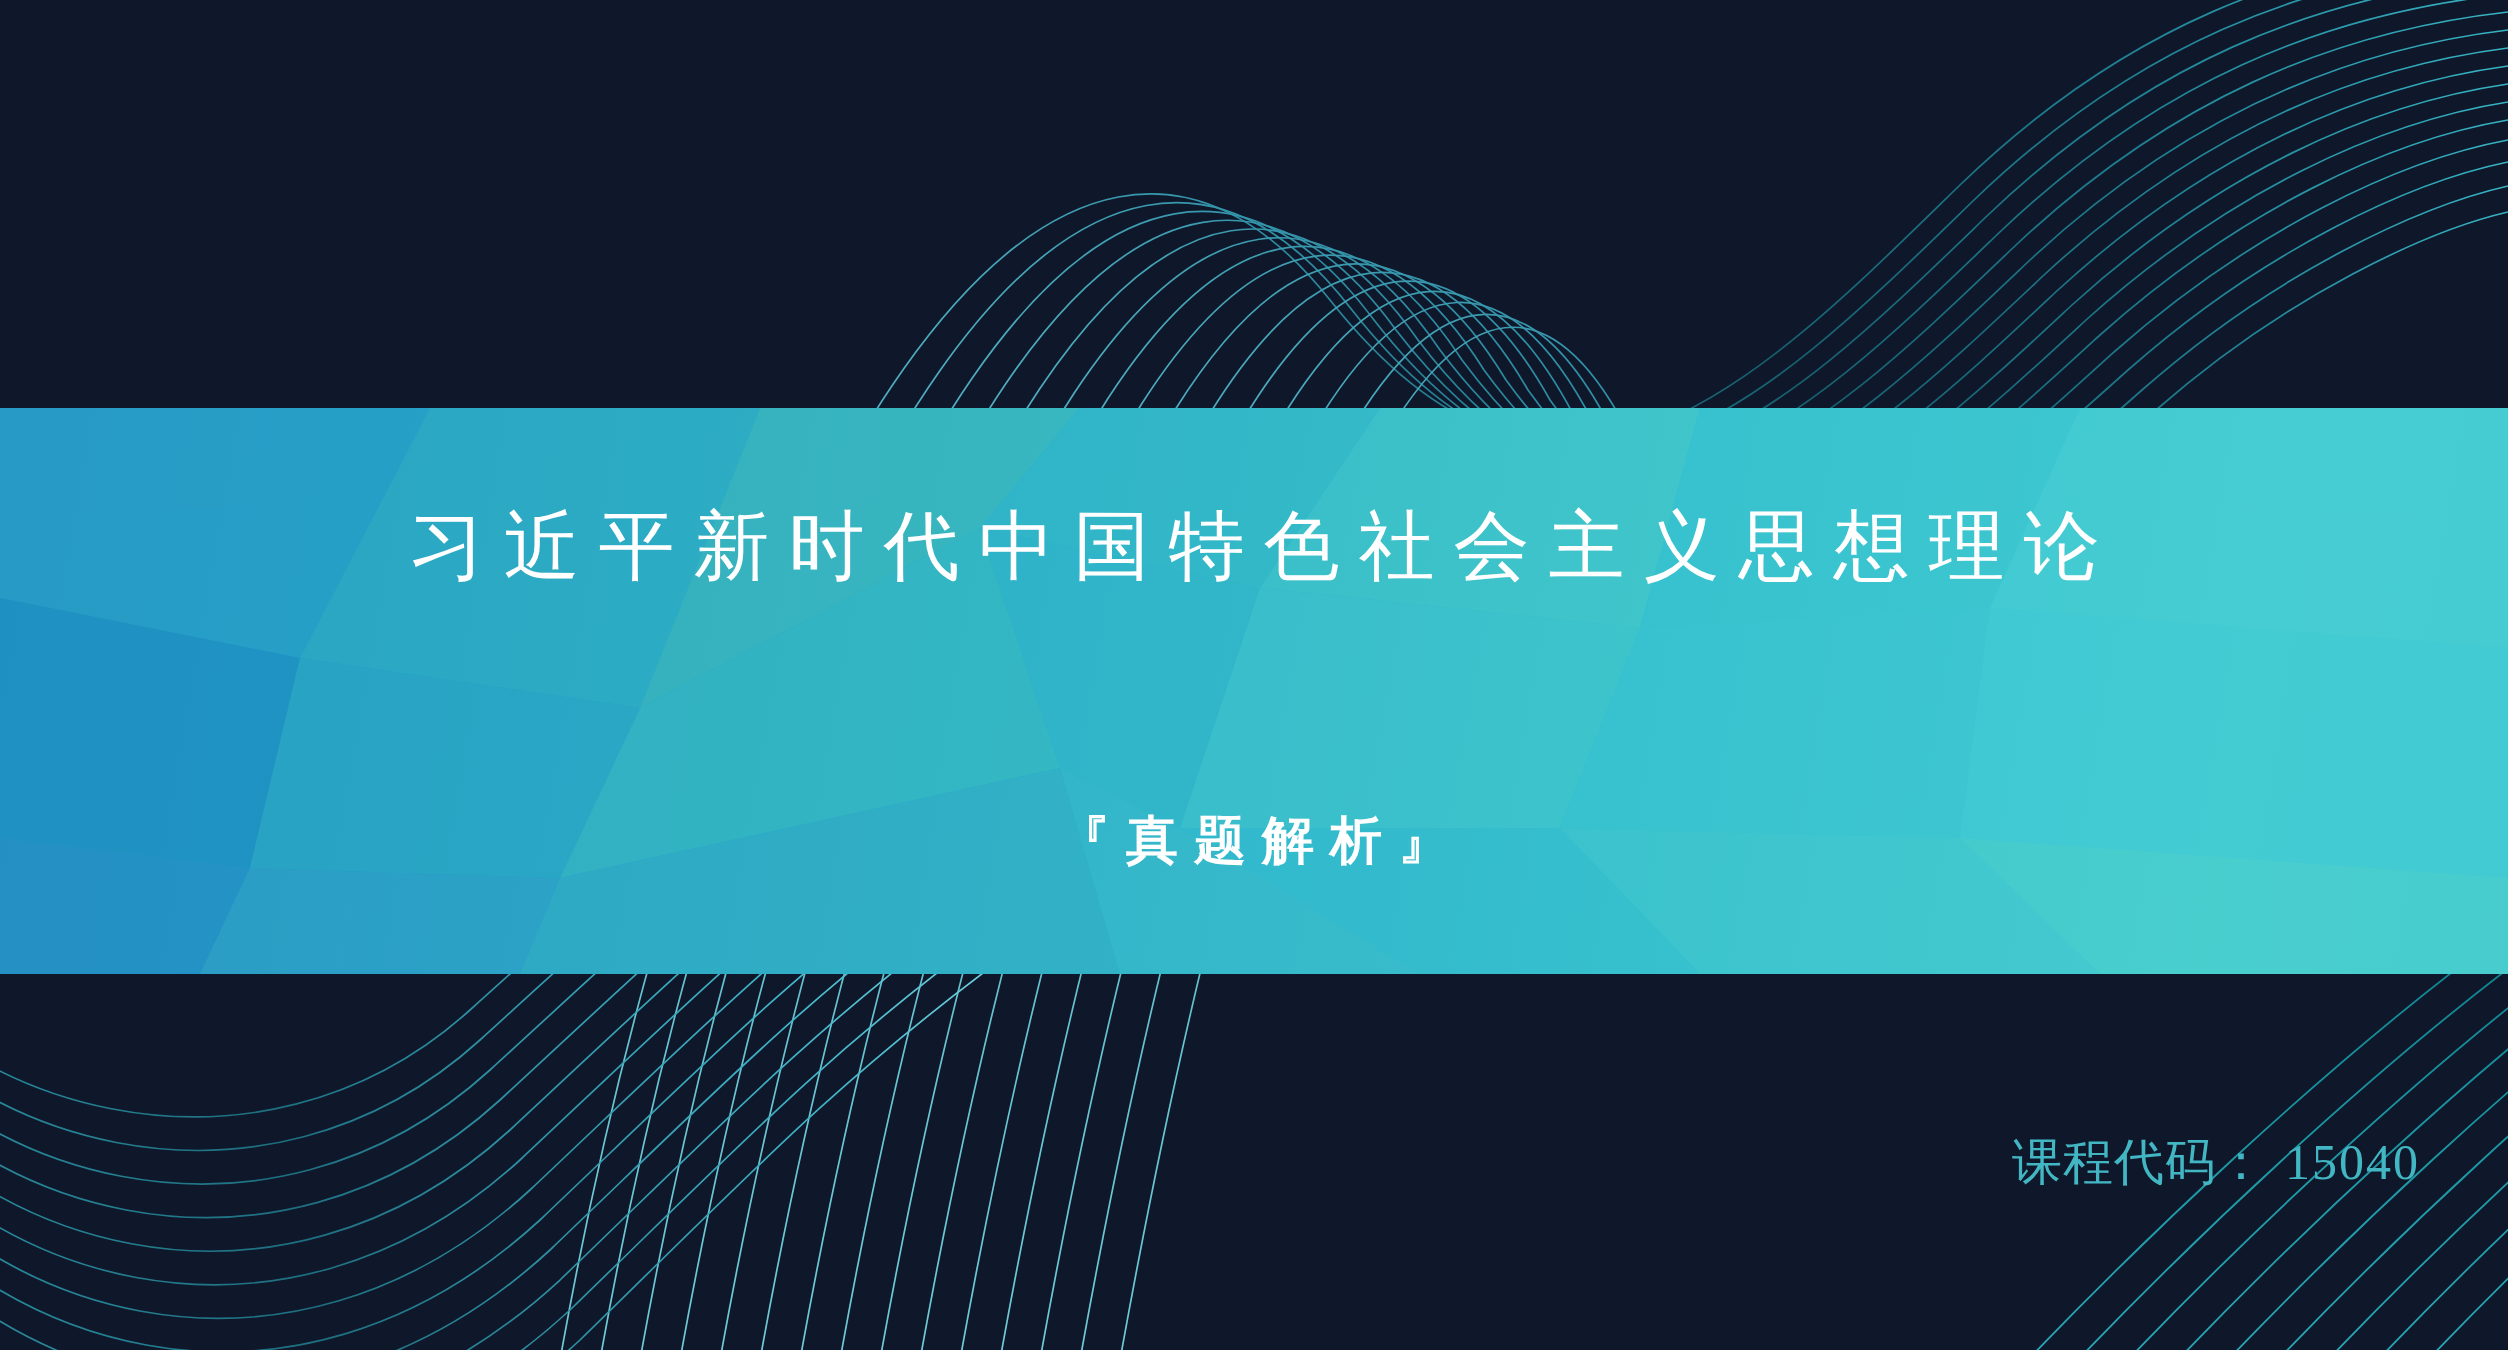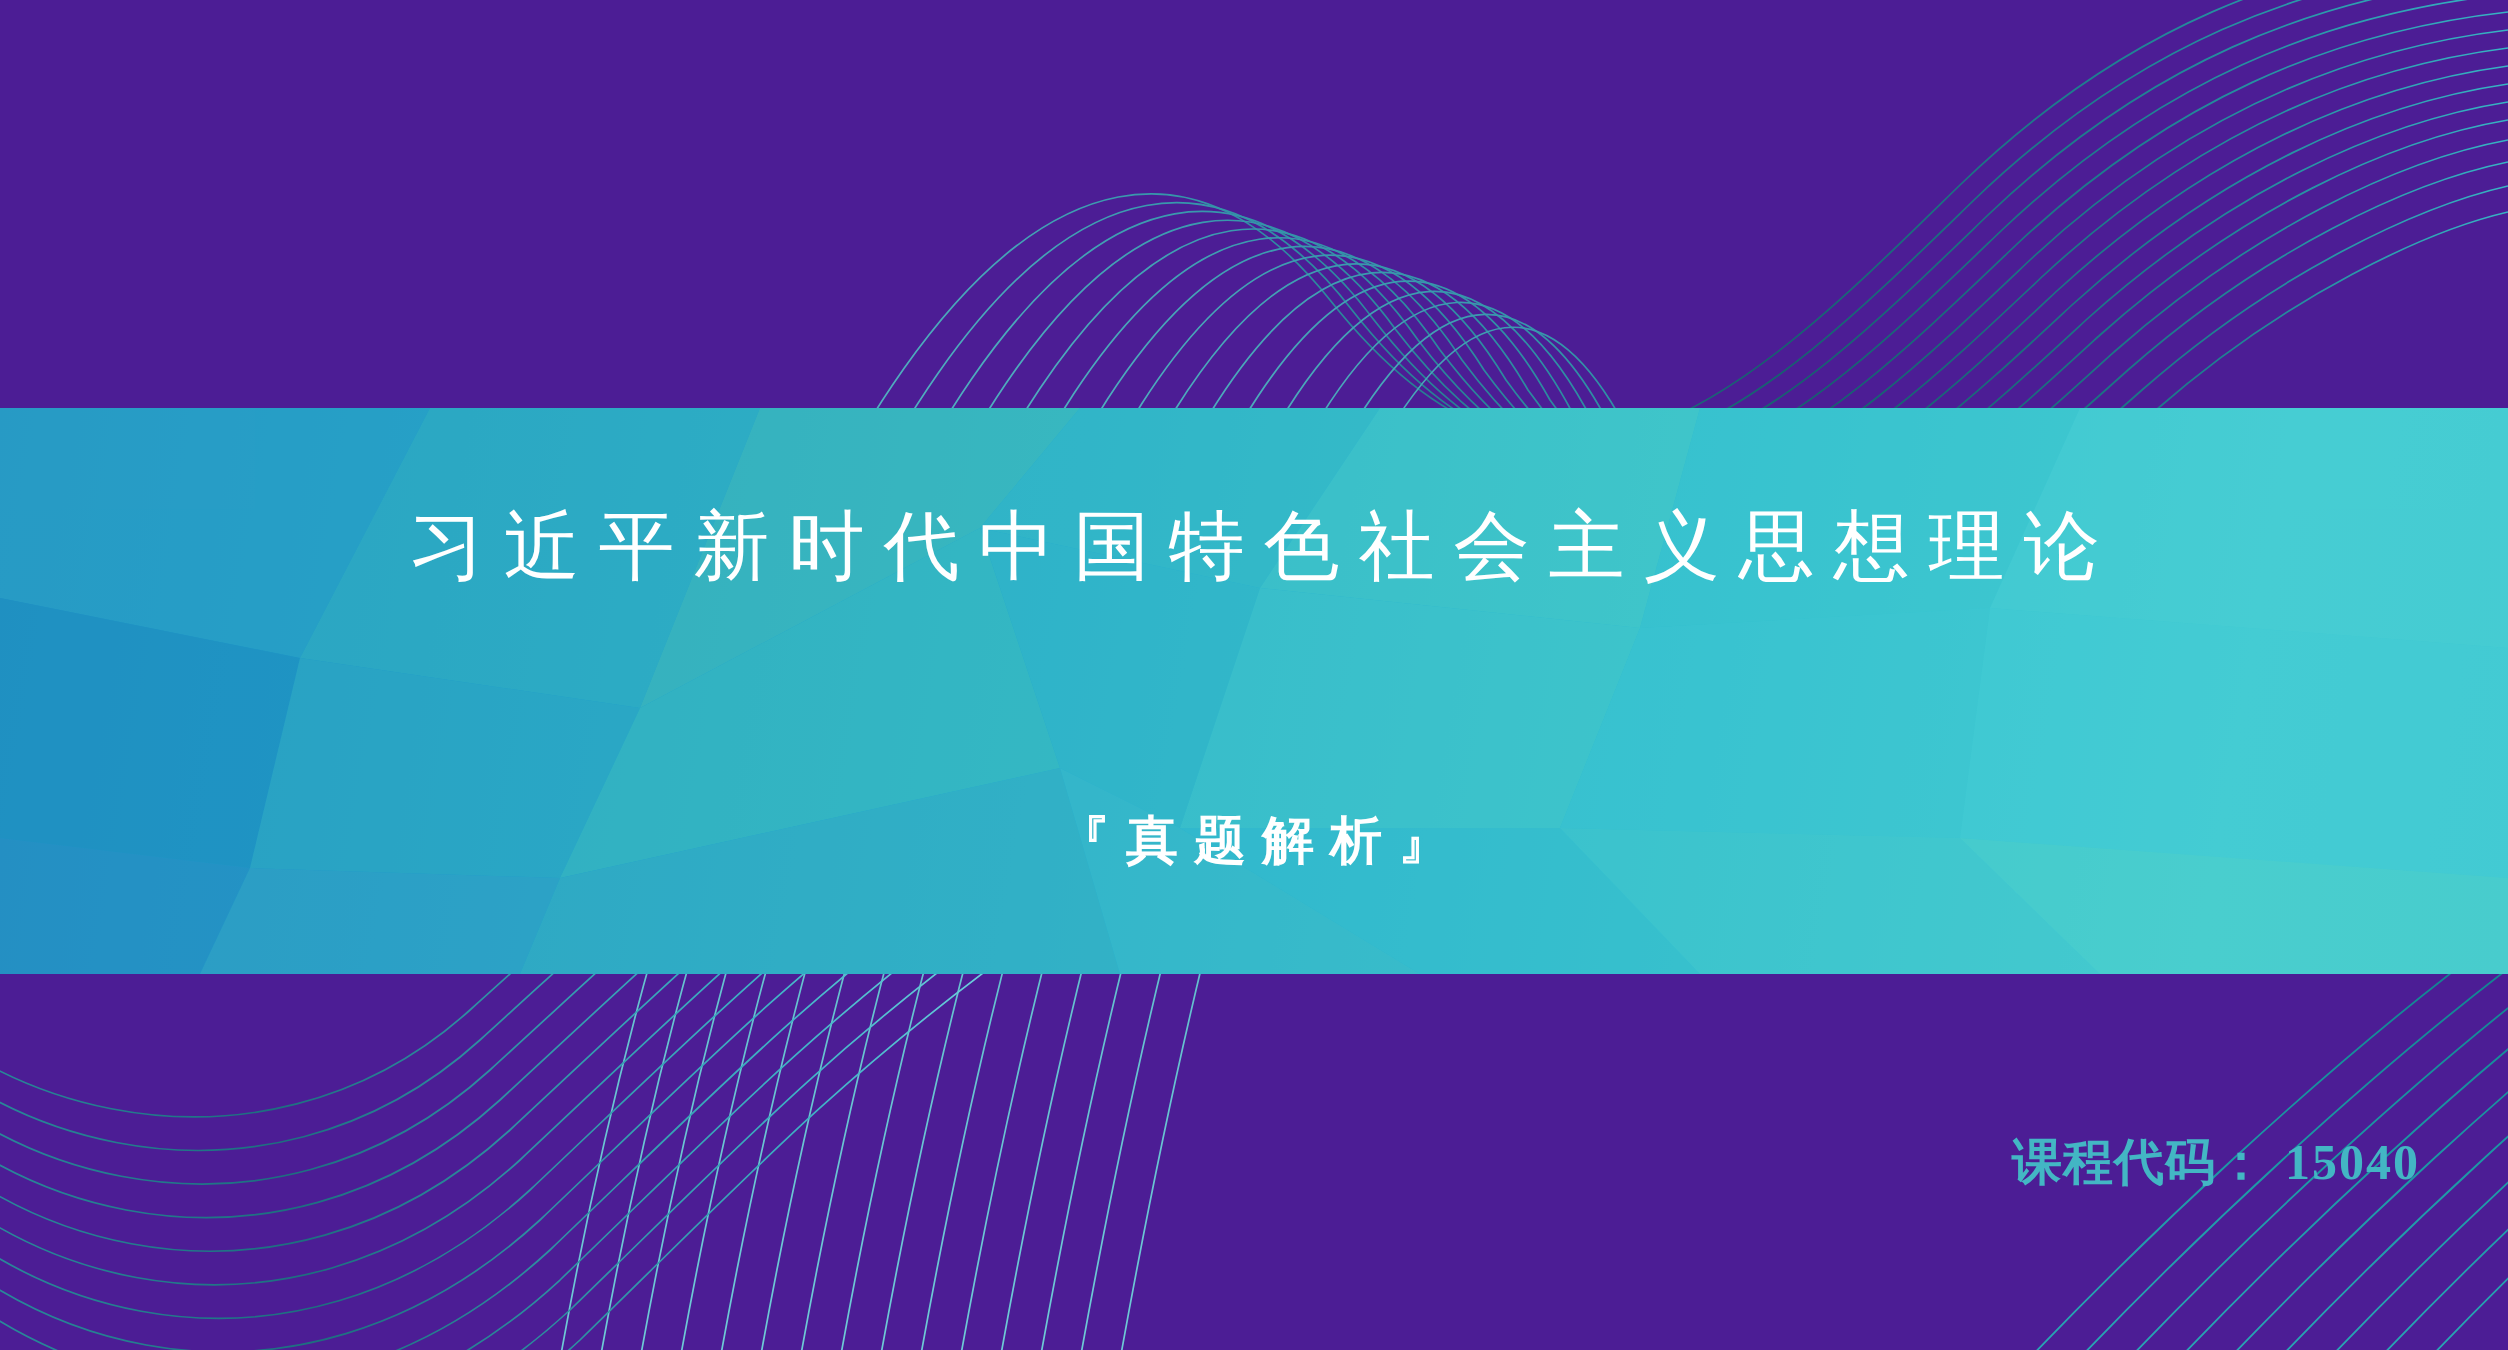--- a/index.html
+++ b/index.html
@@ -5,21 +5,21 @@
   html, body {
     margin: 0;
     padding: 0;
     background: #ffffff;
   }
   #slide {
     position: relative;
     width: 2508px;
     height: 1350px;
     overflow: hidden;
-    background: #4c1d95;
+    background: #0f172a;
     font-family: "Liberation Serif", "DejaVu Serif", serif;
   }
 
   
   .deco-layer {
     position: absolute;
     left: 0; top: 0;
     width: 2508px;
     height: 1350px;
     pointer-events: none;
@@ -86,21 +86,21 @@
   }
 
   #course-code {
     position: absolute;
     z-index: 6;
     right: 88px;
     top: 1130px;
     color: #43b6c4;
     font-size: 50px;
     line-height: 64px;
-    font-weight: bold;
+    font-weight: normal;
     white-space: nowrap;
     letter-spacing: 1px;
     font-family: "Liberation Serif", "DejaVu Serif", serif;
   }
   #course-code .cc-num {
     margin-left: 18px;
     letter-spacing: 2px;
   }
 </style>
 </head>

